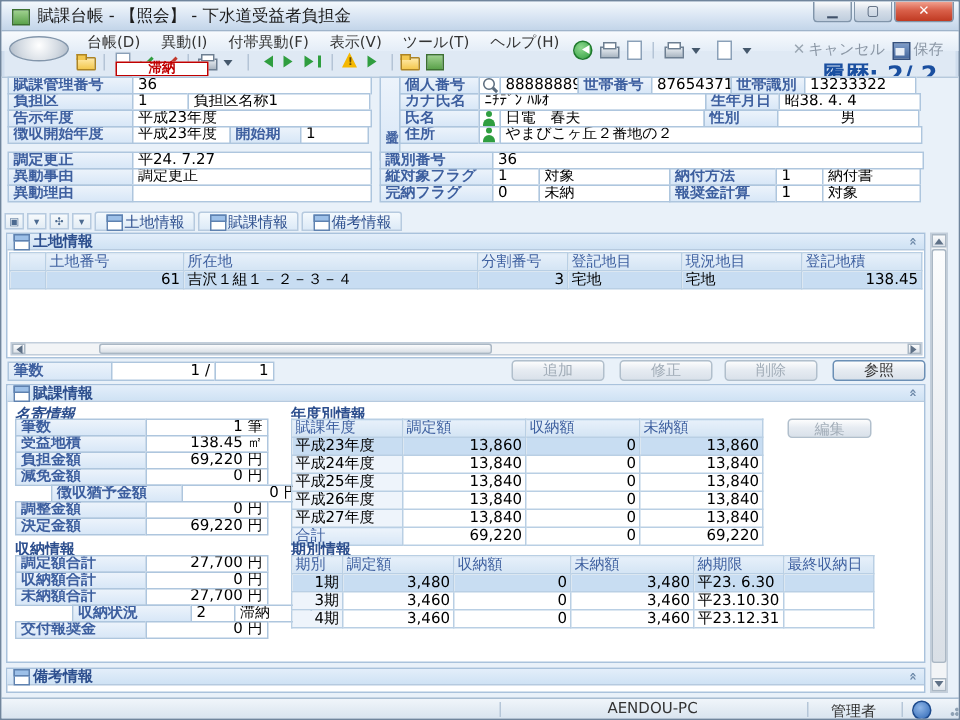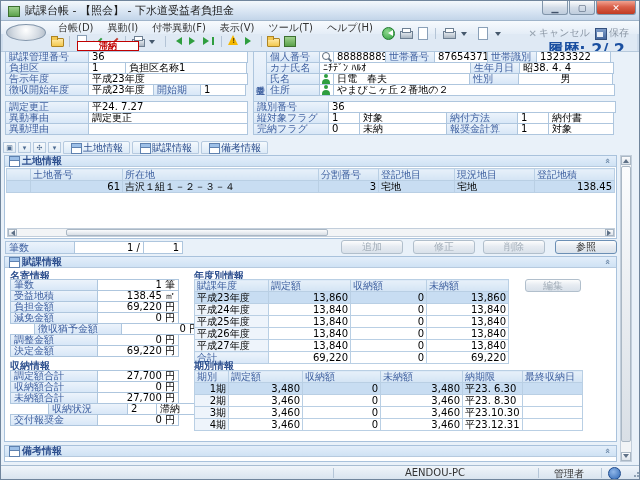--- a/index.html
+++ b/index.html
@@ -57,21 +57,21 @@
          font-size:9px;font-weight:bold;display:flex;align-items:center;justify-content:center;line-height:9px;}
   #history{right:14px;top:39px;font-size:16px;font-weight:bold;color:#1a4fa0;}
   #cancelbtn,#savebtn{display:flex;align-items:center;gap:2px;font-size:10px;color:#8b97a5;}
   
   #client{left:0;top:50px;width:640px;height:414px;background:#e9f1f9;border-top:1px solid #b6c9dc;}
   
   .fr{position:absolute;display:flex;}
   .fr .c{border:1px solid #aec6de;height:12px;font-size:10px;line-height:10px;display:flex;align-items:center;
          padding:0 3px;white-space:nowrap;overflow:hidden;}
   .fr .c + .c{margin-left:-1px;}
-  .lab{background:linear-gradient(#ecf3fb,#d8e7f7);color:#3d5f9f;}
+  .lab{background:linear-gradient(#ecf3fb,#d8e7f7);color:#3d5f9f;font-weight:bold;}
   .vab{background:#fff;color:#000;}
   .r{justify-content:flex-end;}
   .ctr{justify-content:center;}
   .icell{background:#fff;justify-content:center;}
   #vlabel{left:252px;top:50px;width:14px;height:56px;border:1px solid #aec6de;background:linear-gradient(#ecf3fb,#d8e7f7);
           color:#3d5f9f;font-size:9px;writing-mode:vertical-rl;text-orientation:upright;display:flex;align-items:center;justify-content:center;}
   
   #tabstrip{left:2px;top:140px;width:616px;height:13px;display:flex;align-items:center;gap:2px;font-size:10px;color:#2d4f8e;}
   .tab{display:flex;align-items:center;gap:2px;padding:0 6px;height:13px;border:1px solid #b6cadf;
        background:linear-gradient(#f4f9fd,#dcEAf7);border-radius:2px 2px 0 0;}
@@ -353,21 +353,21 @@
   <div class="btn" style="left:554px;top:239px;width:62px;border-color:#6b8fb5;">参照</div>
 
   <div class="panel" style="left:3px;top:255px;width:613px;height:186px;">
     <div class="phead">
       <span class="ic ic-grid" style="width:11px;"></span>
       <span>賦課情報</span>
       <span class="sp"></span>
       <span class="ic-chev">«</span>
     </div>
 
-    <div class="gtitle" style="left:5px;top:12px;">名寄情報</div>
+    <div class="gtitle" style="left:5px;top:12px;font-style:italic;">名寄情報</div>
 
     <div class="fr" style="left:5px;top:22px;">
       <div class="c lab" style="width:88px;">筆数</div>
       <div class="c vab r" style="width:82px;">1 筆</div>
     </div>
     <div class="fr" style="left:5px;top:33px;">
       <div class="c lab" style="width:88px;">受益地積</div>
       <div class="c vab r" style="width:82px;">138.45 ㎡</div>
     </div>
     <div class="fr" style="left:5px;top:44px;">
@@ -490,28 +490,20 @@
       </tr>
       <tr class="hl">
         <td class="num">1期</td>
         <td class="num">3,480</td>
         <td class="num">0</td>
         <td class="num">3,480</td>
         <td>平23. 6.30</td>
         <td></td>
       </tr>
       <tr>
-        <td class="num shade">2期</td>
-        <td class="num">3,460</td>
-        <td class="num">0</td>
-        <td class="num">3,460</td>
-        <td>平23. 8.30</td>
-        <td></td>
-      </tr>
-      <tr>
         <td class="num shade">3期</td>
         <td class="num">3,460</td>
         <td class="num">0</td>
         <td class="num">3,460</td>
         <td>平23.10.30</td>
         <td></td>
       </tr>
       <tr>
         <td class="num shade">4期</td>
         <td class="num">3,460</td>

